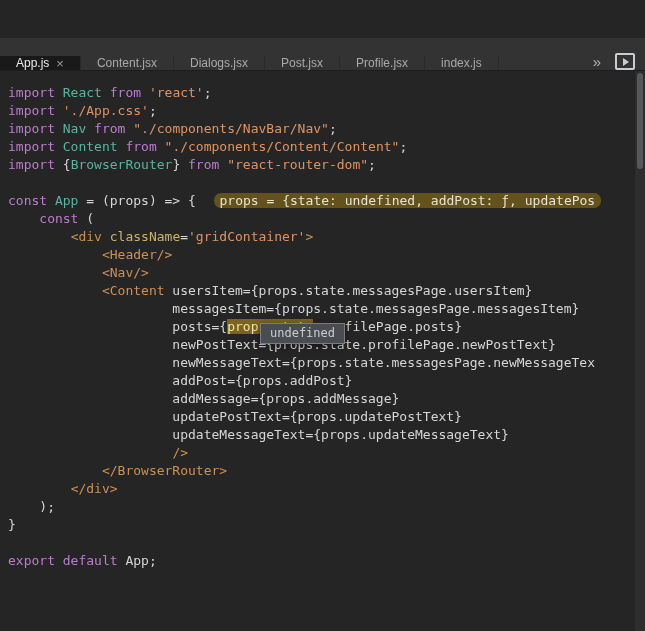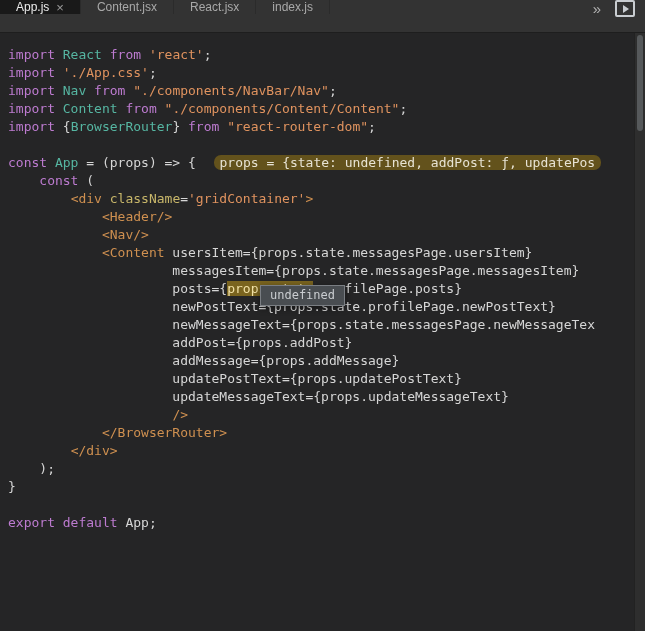--- a/index.html
+++ b/index.html
@@ -7,21 +7,21 @@
     width:645px; height:631px; overflow:hidden;
     background:var(--editor-bg,#252526);
     font-family:"Liberation Sans", sans-serif;
   }
 
   
   .tabbar {
     height:33px; box-sizing:border-box;
     background:var(--tabbar-bg,#333333);
     border-bottom:1px solid #1e1e1e;
-    display:flex; align-items:flex-start;
+    display:flex; align-items:flex-end;margin-top:38px;
   }
   #tabs { display:flex; align-items:stretch; }
   .tab {
     display:flex; align-items:center; gap:7px;
     padding:0 16px; font-size:12px; color:#a9a9a9;
     border-right:1px solid #2b2b2b; cursor:default; white-space:nowrap;
   }
   .tab.active { background:var(--active-tab-bg,#191919); color:#eaeaea; }
   .tab-close { color:#9a9a9a; font-size:13px; line-height:1; }
   .tabbar-right { margin-left:auto; display:flex; align-items:center; gap:14px; padding-right:10px; }
@@ -81,21 +81,27 @@
 <div class="tabbar">
   <div id="tabs">
       <div class="tab active">
         <span>App.js</span>
         <span class="tab-close">×</span>
       </div>
       <div class="tab">
         <span>Content.jsx</span>
       </div>
       <div class="tab">
-        <span>React.jsx</span>
+        <span>Dialogs.jsx</span>
+      </div>
+      <div class="tab">
+        <span>Post.jsx</span>
+      </div>
+      <div class="tab">
+        <span>Profile.jsx</span>
       </div>
       <div class="tab">
         <span>index.js</span>
       </div>
     </div>
   <div class="tabbar-right">
     <span class="more-tabs">»</span>
     <span class="boxed-play"></span>
   </div>
 </div>

